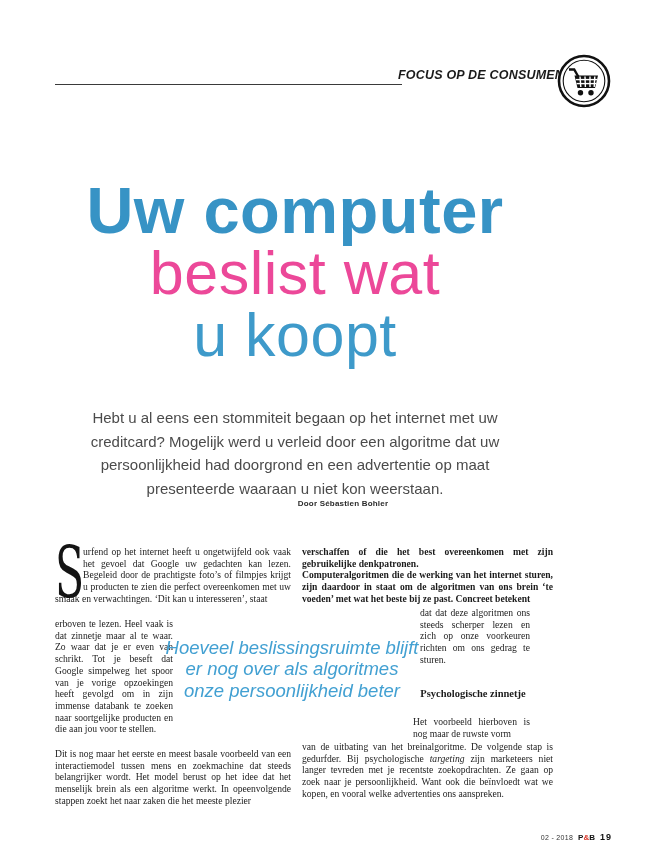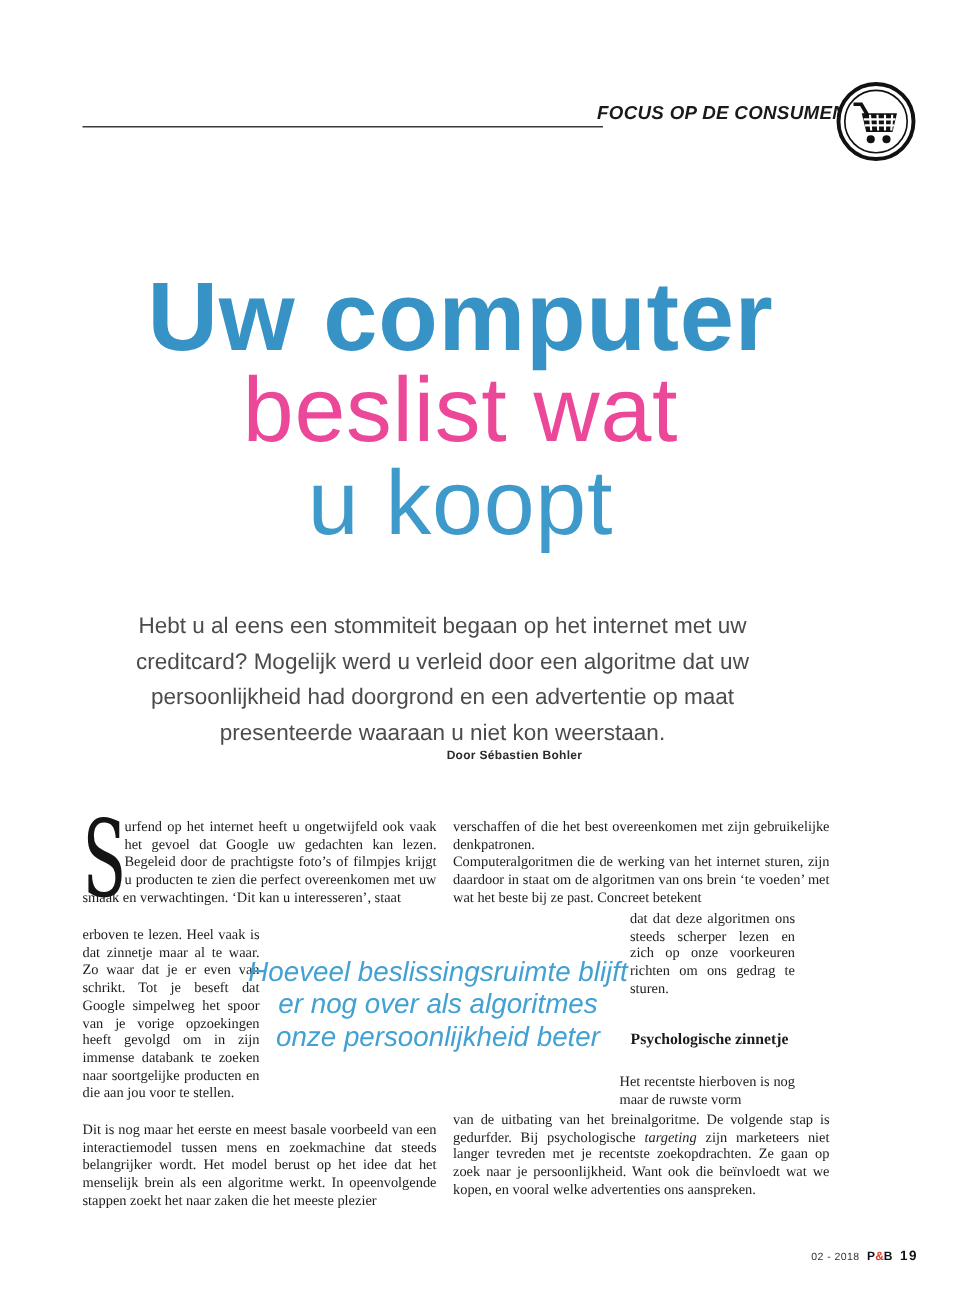--- a/index.html
+++ b/index.html
@@ -33,21 +33,21 @@
     white-space: nowrap;
   }
   .cart-badge {
     position: absolute;
     left: 557px; top: 54px;
     width: 54px; height: 54px;
   }
   
   .title {
     position: absolute;
-    left: 12px; top: 180px;
+    left: 0; top: 180px;
     width: 590px;
     text-align: center;
     font-family: "Liberation Sans", sans-serif;
     line-height: 62px;
   }
   .title .t-bold {
     font-size: 65px;
     font-weight: bold;
     letter-spacing: 0.5px;
   }
@@ -84,21 +84,21 @@
     position: absolute;
     font-family: "Liberation Serif", serif;
     font-size: 9.6px;
     line-height: 11.7px;
     text-align: justify;
     color: #1c1c1c;
   }
   .blk-a { left: 55px;  top: 546px; width: 236px; }
   .blk-b { left: 55px;  top: 618px; width: 118px; }
   .blk-c { left: 55px;  top: 748px; width: 236px; }
-  .blk-d { left: 302px; top: 546px; width: 251px; }
+  .blk-d { left: 302px; top: 546px; width: 251px; font-weight: bold; }
   .blk-e { left: 420px; top: 607px; width: 110px; }
   .blk-f {
     left: 413px; top: 688px; width: 120px;
     text-align: center; font-weight: bold; font-size: 10.5px;
     line-height: 12.5px;
   }
   .blk-g { left: 413px; top: 716px; width: 117px; }
   .blk-h { left: 302px; top: 741px; width: 251px; }
   .dropcap-box {
     float: left;
@@ -188,21 +188,21 @@
     <div>er nog over als algoritmes</div>
     <div>onze persoonlijkheid beter</div>
   </div>
 
   <div class="body-block blk-d">
     <div>verschaffen of die het best overeenkomen met zijn gebruikelijke denkpatronen.</div>
     <div>Computeralgoritmen die de werking van het internet sturen, zijn daardoor in staat om de algoritmen van ons brein ‘te voeden’ met wat het beste bij ze past. Concreet betekent</div>
   </div>
   <div class="body-block blk-e">dat dat deze algoritmen ons steeds scherper lezen en zich op onze voorkeuren richten om ons gedrag te sturen.</div>
   <div class="body-block blk-f">Psychologische zinnetje</div>
-  <div class="body-block blk-g">Het recentste hierboven is nog maar de ruwste vorm</div>
+  <div class="body-block blk-g">Het voorbeeld hierboven is nog maar de ruwste vorm</div>
   <div class="body-block blk-h">
     <span>van de uitbating van het breinalgoritme. De volgende stap is gedurfder. Bij psychologische </span><span class="italic">targeting</span><span> zijn marketeers niet langer tevreden met je recentste zoekopdrachten. Ze gaan op zoek naar je persoonlijkheid. Want ook die beïnvloedt wat we kopen, en vooral welke advertenties ons aanspreken.</span>
   </div>
 
   <div class="footer">
     <span class="issue">02 - 2018</span>
     <span class="logo"><span>P</span><span class="amp">&amp;</span><span>B</span></span>
     <span class="pageno">19</span>
   </div>
 

